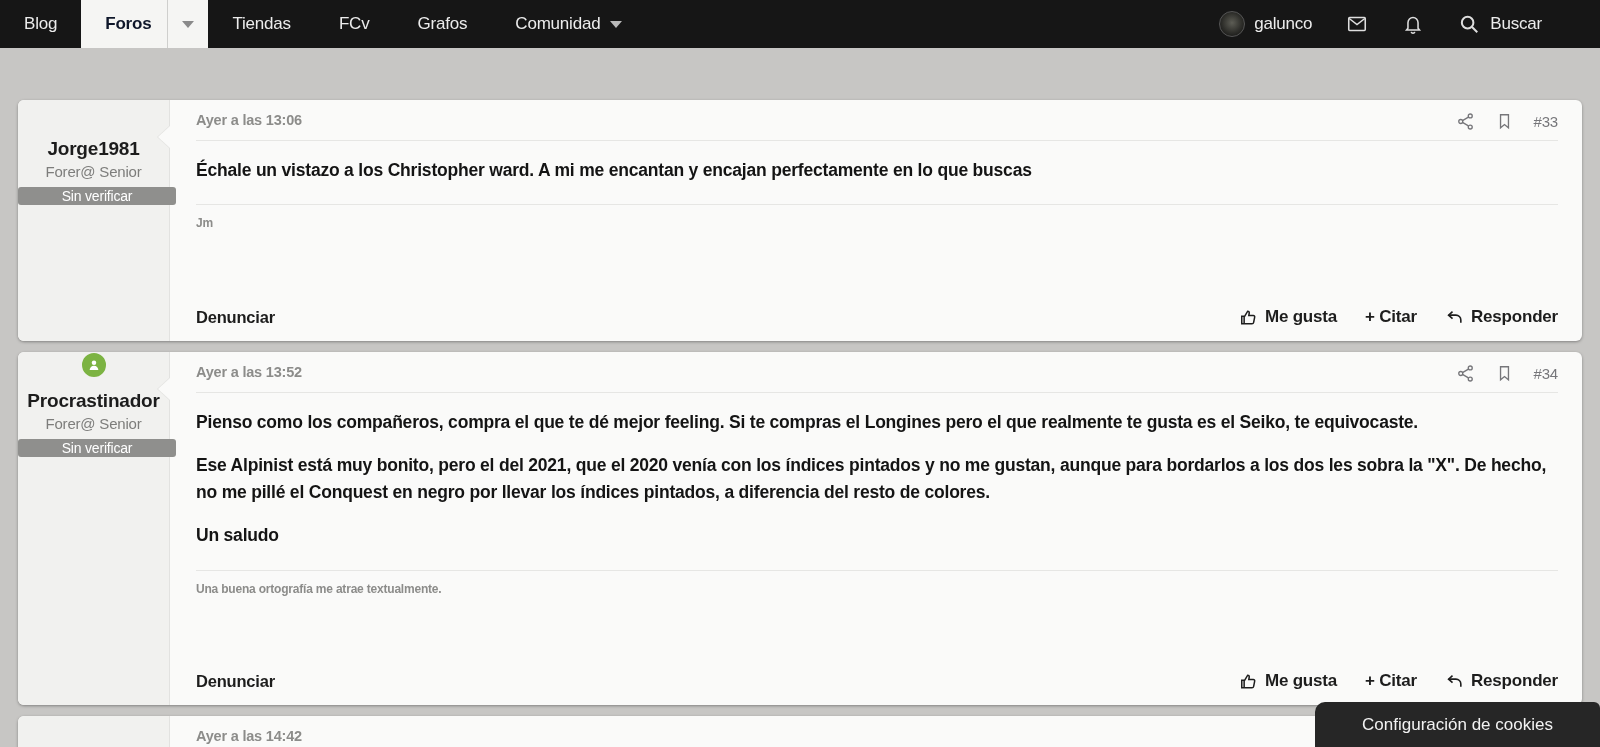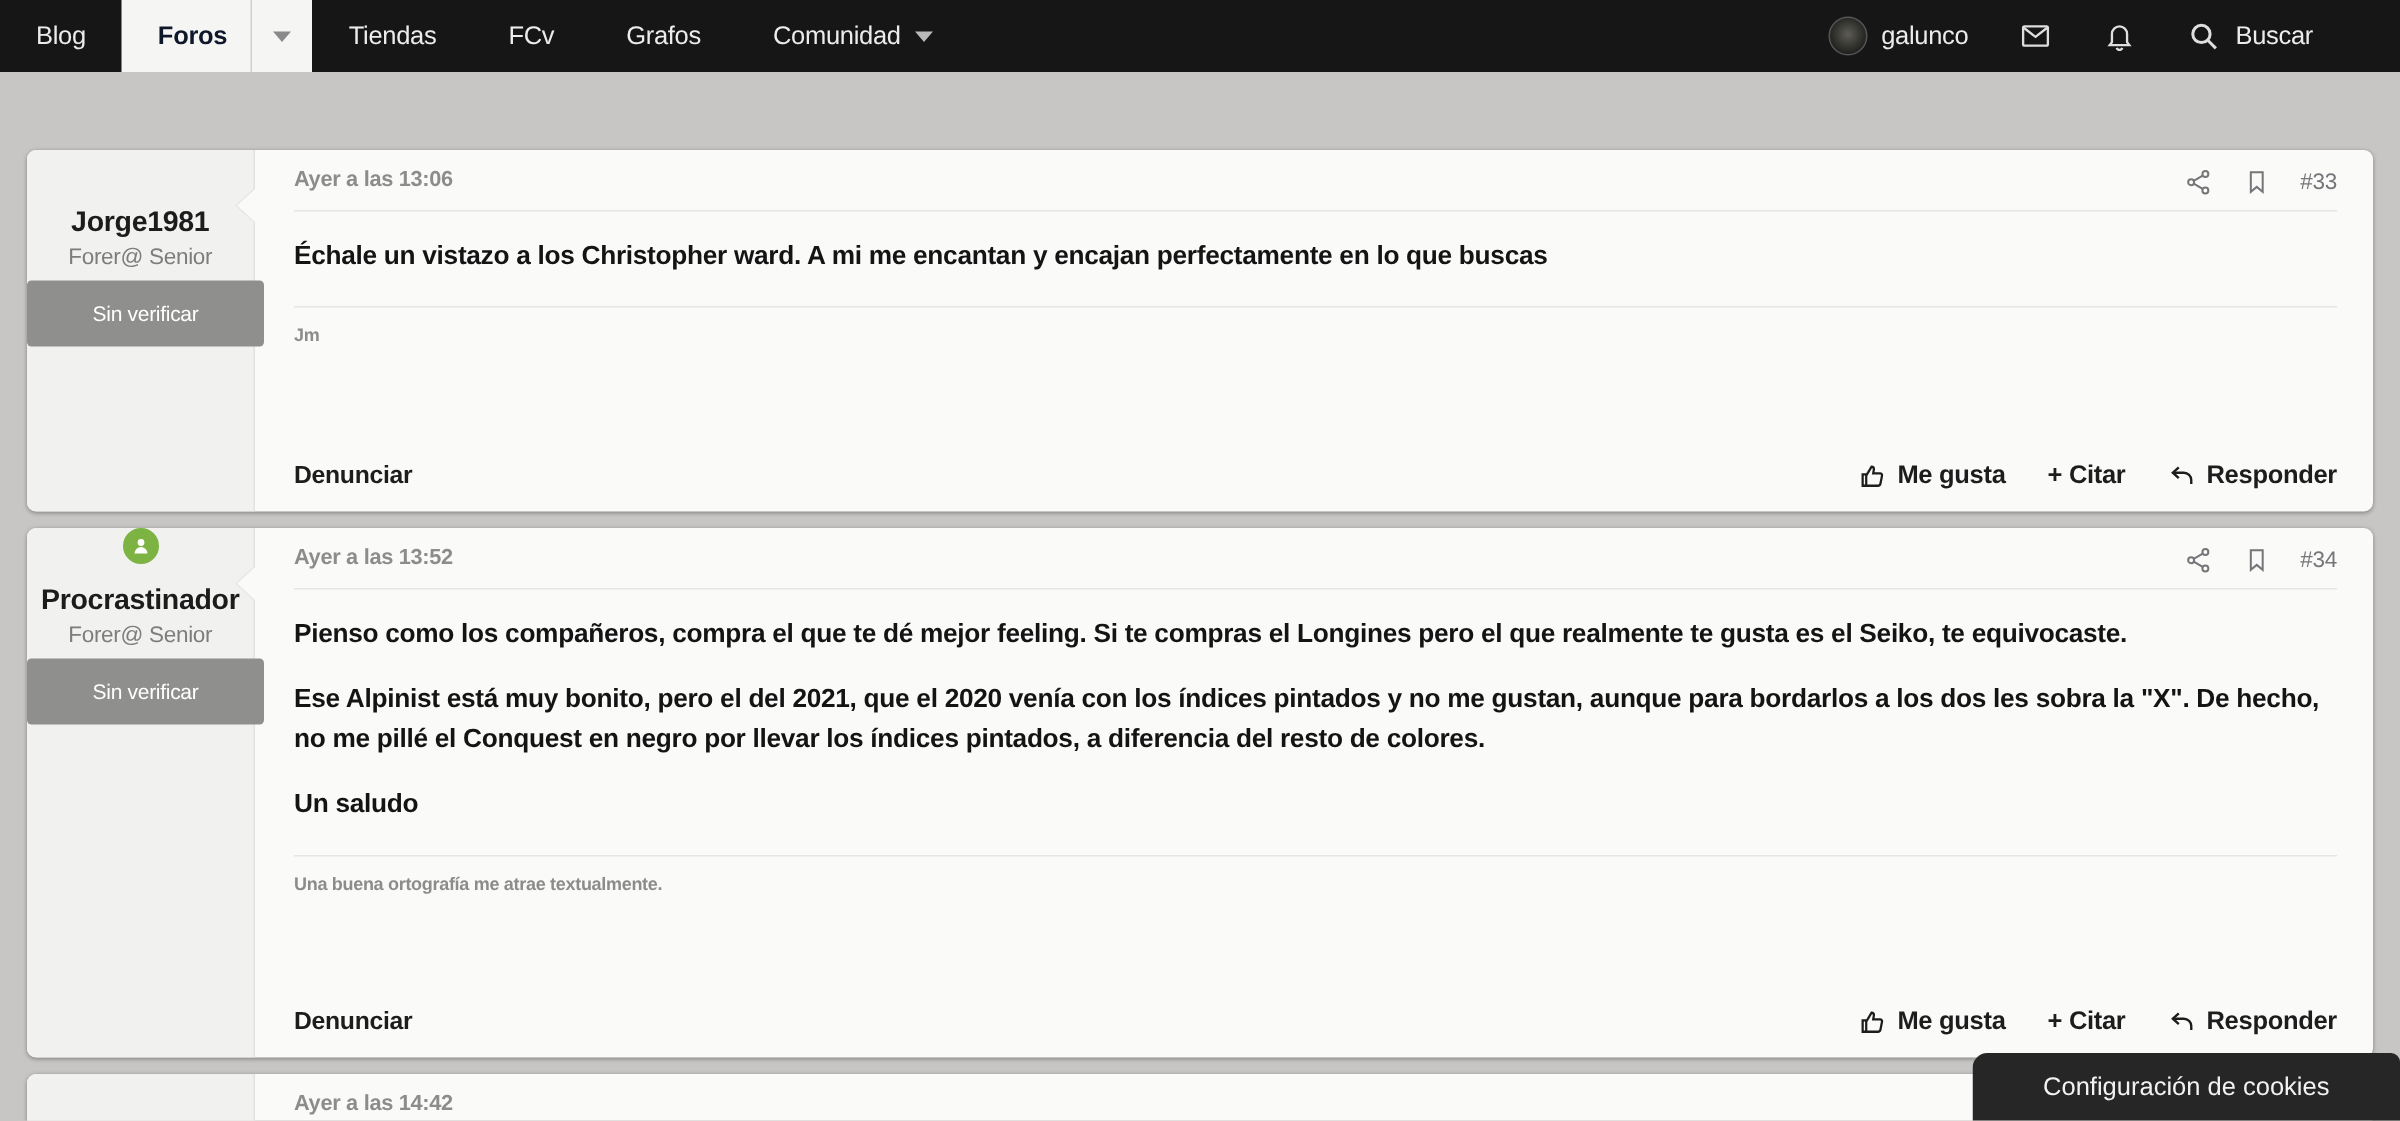--- a/index.html
+++ b/index.html
@@ -77,21 +77,21 @@
   .online-badge {
     position:absolute; left:50%; bottom:-6px; transform:translateX(-50%);
     width:30px; height:30px; border-radius:50%; background:#7cb342;
     border:3px solid #f1f1ef; display:flex; align-items:center; justify-content:center;
   }
   .online-badge svg { width:16px; height:16px; fill:#fff; }
   .author-name { margin-top:12px; font-size:19px; font-weight:bold; color:#1c1c1c; }
   .author-title { margin-top:3px; font-size:15px; color:#7d7d7b; }
   .author-badge {
     display:inline-block; margin-top:7px; background:#8f8f8d; color:#fff;
-    font-size:14px; padding:14px 0; width:158px; border-radius:3px;
+    font-size:14px; padding:1px 0; width:158px; border-radius:3px;
   }
 
   .content-col { flex:1; position:relative; padding:12px 24px 14px 26px; display:flex; flex-direction:column; }
   .pointer {
     position:absolute; left:-1px; top:26px; width:0; height:0;
     border-top:11px solid transparent; border-bottom:11px solid transparent;
     border-right:12px solid #fafaf9;
     transform:translateX(-11px);
     filter:drop-shadow(-1px 0 0 #e2e2e0);
   }

